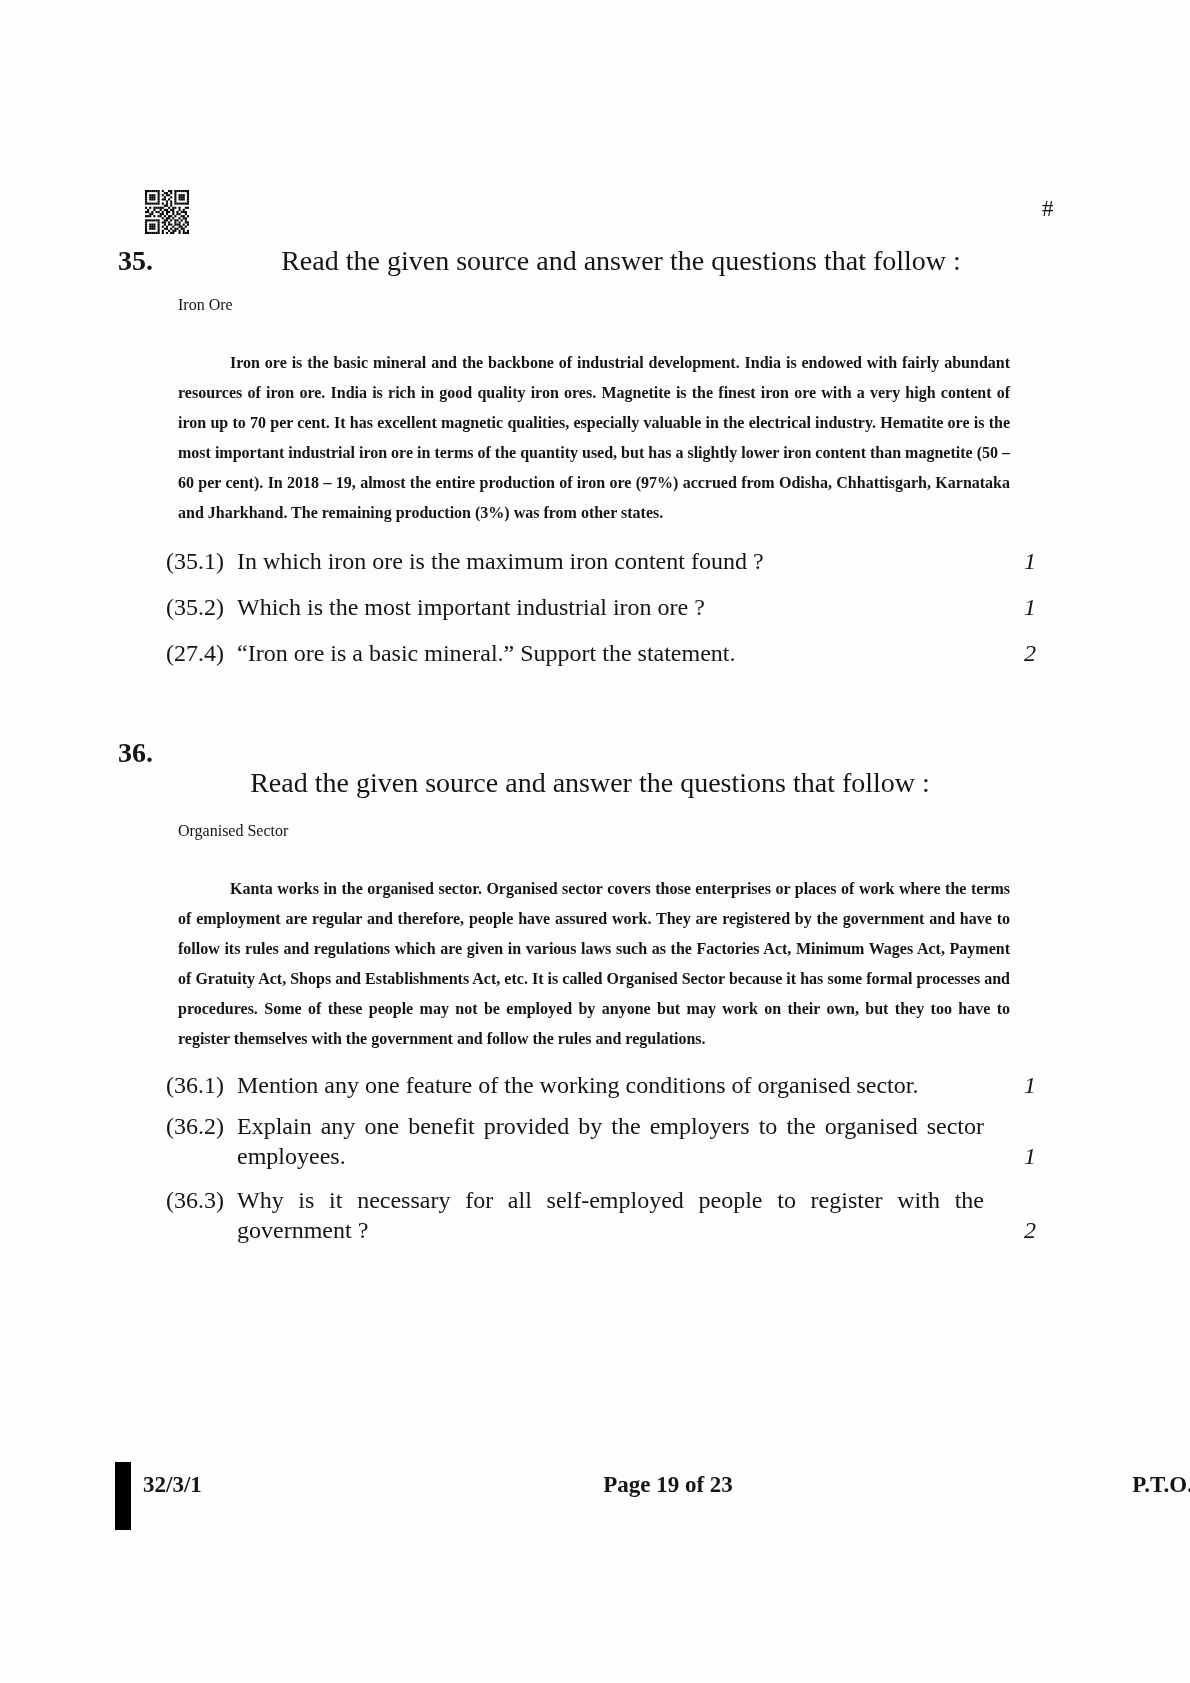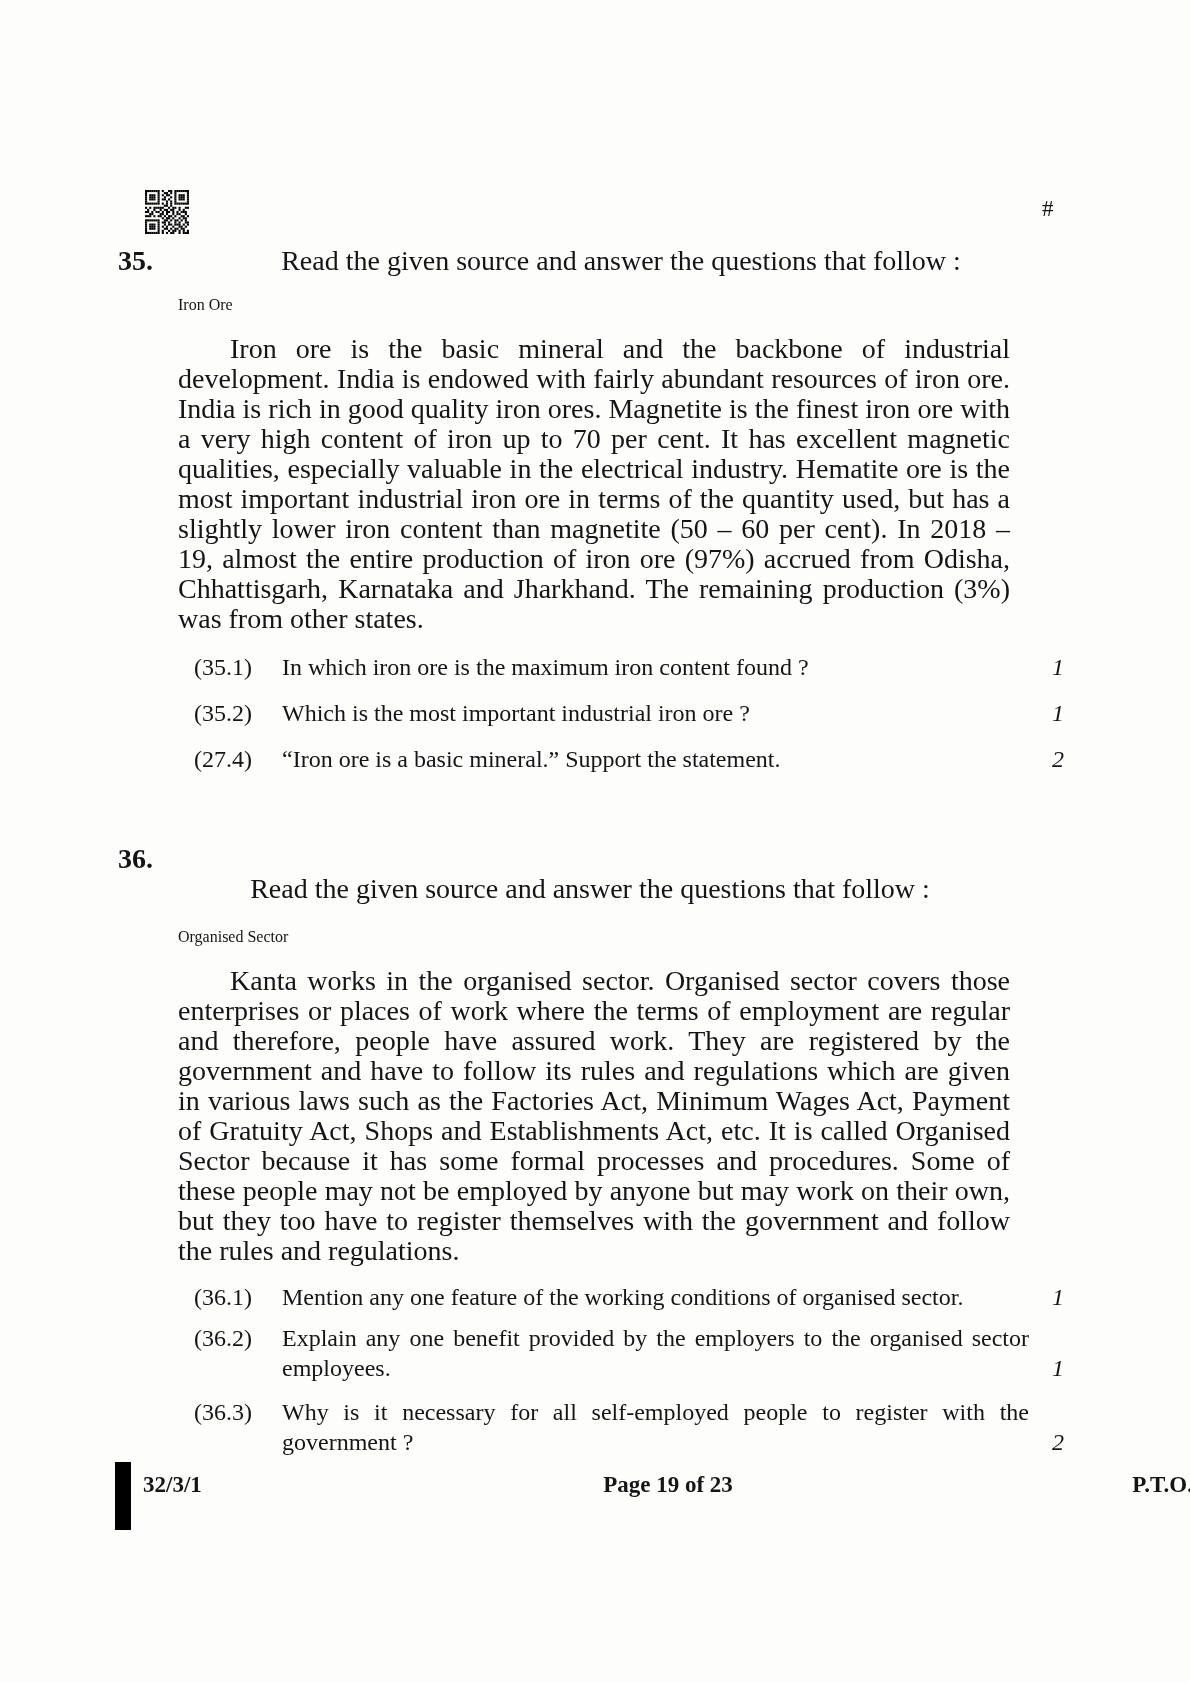--- a/index.html
+++ b/index.html
@@ -49,33 +49,33 @@
     width: 832px;
     margin-top: 14px;
     text-align: left;
     font-weight: normal;
     font-size: 16px;
     line-height: 30px;
   }
   .passage {
     margin-left: 60px;
     width: 832px;
-    margin-top: 14px;
-    font-size: 28px;
+    margin-top: 28px;
+    font-size: 16px;
     line-height: 30px;
     text-align: justify;
     text-indent: 52px;
+    font-weight: bold;
   }
   .subq {
     display: flex;
-    margin-left: 76px;
+    margin-left: 48px;
     width: 870px;
     font-size: 24px;
     line-height: 30px;
-    gap: 17px;
   }
   .subq-label { width: 71px; flex: none; }
   .subq-text  { width: 747px; flex: none; text-align: justify; }
   .subq-marks {
     flex: 1;
     text-align: right;
     font-style: italic;
     align-self: flex-end;
   }
   .mt18 { margin-top: 18px; }

